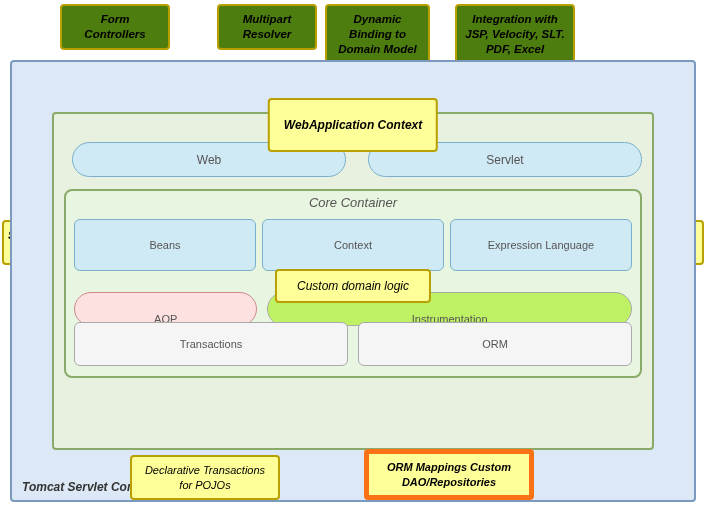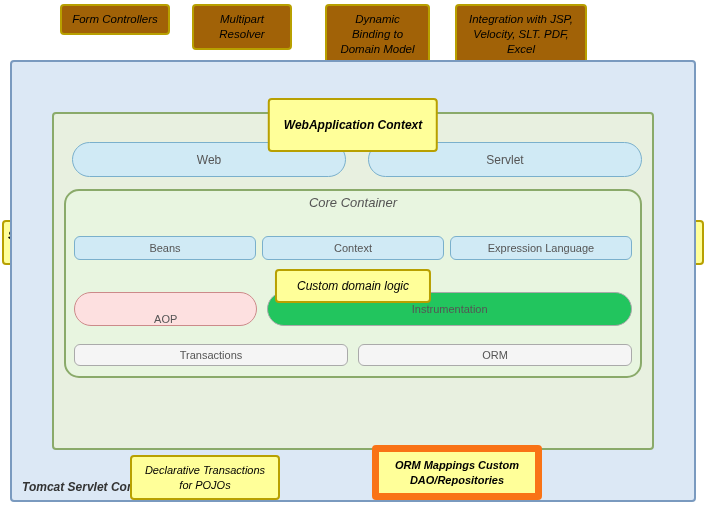--- a/index.html
+++ b/index.html
@@ -102,21 +102,21 @@
 
     
     .core-container {
       position: absolute;
       top: 75px;
       left: 10px;
       right: 10px;
       bottom: 70px;
       background: #e8f5e0;
       border: 2px solid #8aaa6a;
-      border-radius: 15px;
+      border-radius: 8px;
     }
 
     .core-container-label {
       position: absolute;
       top: 4px;
       left: 50%;
       transform: translateX(-50%);
       font-style: italic;
       font-size: 13px;
       color: #555;
@@ -124,22 +124,21 @@
     }
 
     
     .beans-row {
       position: absolute;
       top: 28px;
       left: 8px;
       right: 8px;
       display: flex;
       gap: 6px;
-      height: 24px;
-      margin-top: 17px;
+      height: 52px;
     }
 
     .beans-box, .core-box, .context-box, .expr-box {
       flex: 1;
       background: #d0eaf5;
       border: 1.5px solid #7ab0cc;
       border-radius: 6px;
       display: flex;
       align-items: center;
       justify-content: center;
@@ -183,89 +182,89 @@
       border-radius: 20px;
       display: flex;
       align-items: flex-end;
       justify-content: center;
       font-size: 11px;
       color: #555;
     }
 
     .instrumentation-box {
       flex: 2;
-      background: #22c55e;
+      background: #bef264;
       border: 1.5px solid #aaa;
       border-radius: 20px;
       display: flex;
-      align-items: center;
+      align-items: flex-end;
       justify-content: center;
       font-size: 11px;
       color: #555;
     }
 
     
     .trans-row {
       position: absolute;
       bottom: 10px;
       left: 8px;
       right: 8px;
       display: flex;
       gap: 10px;
-      height: 22px;
+      height: 44px;
     }
 
     .trans-box, .orm-box {
       flex: 1;
       background: #f5f5f5;
       border: 1.5px solid #aaa;
       border-radius: 6px;
       display: flex;
       align-items: center;
       justify-content: center;
       font-size: 11px;
       color: #555;
     }
 
     
     .sticky-box {
       position: absolute;
-      background: #a16207;
-      border: 2px solid #b8a000;
-      border-radius: 4px;
-      font-weight: normal;
+      background: #4d7c0f;
+      border: 2px solid #b8a000;
+      border-radius: 4px;
+      font-weight: bold;
       font-style: italic;
       font-size: 11.5px;
       text-align: center;
       padding: 6px 8px;
       line-height: 1.3;
     }
 
     .form-controllers {
       top: 4px;
       left: 60px;
       width: 110px;
     }
 
     .multipart-resolver {
       top: 4px;
-      left: 192px;
+      left: 217px;
       width: 100px;
     }
 
     .dynamic-binding {
       top: 4px;
       left: 325px;
       width: 105px;
     }
 
     .integration-jsp {
       top: 4px;
       left: 455px;
-      width: 132px;
+      width: 120px;
     }
 
     
     .sending-email {
       position: absolute;
       top: 220px;
       left: 2px;
       width: 55px;
       background: #ffff99;
       border: 2px solid #b8a000;
@@ -308,24 +307,24 @@
       font-size: 11px;
       text-align: center;
       padding: 6px 6px;
       line-height: 1.3;
       z-index: 20;
     }
 
     .orm-mappings {
       position: absolute;
       bottom: 10px;
-      left: 372px;
+      left: 364px;
       width: 170px;
       background: #ffff99;
-      border: 7px solid #f97316;
+      border: 5px solid #f97316;
       border-radius: 4px;
       font-weight: bold;
       font-style: italic;
       font-size: 11px;
       text-align: center;
       padding: 6px 6px;
       line-height: 1.3;
       z-index: 20;
     }
   </style>

